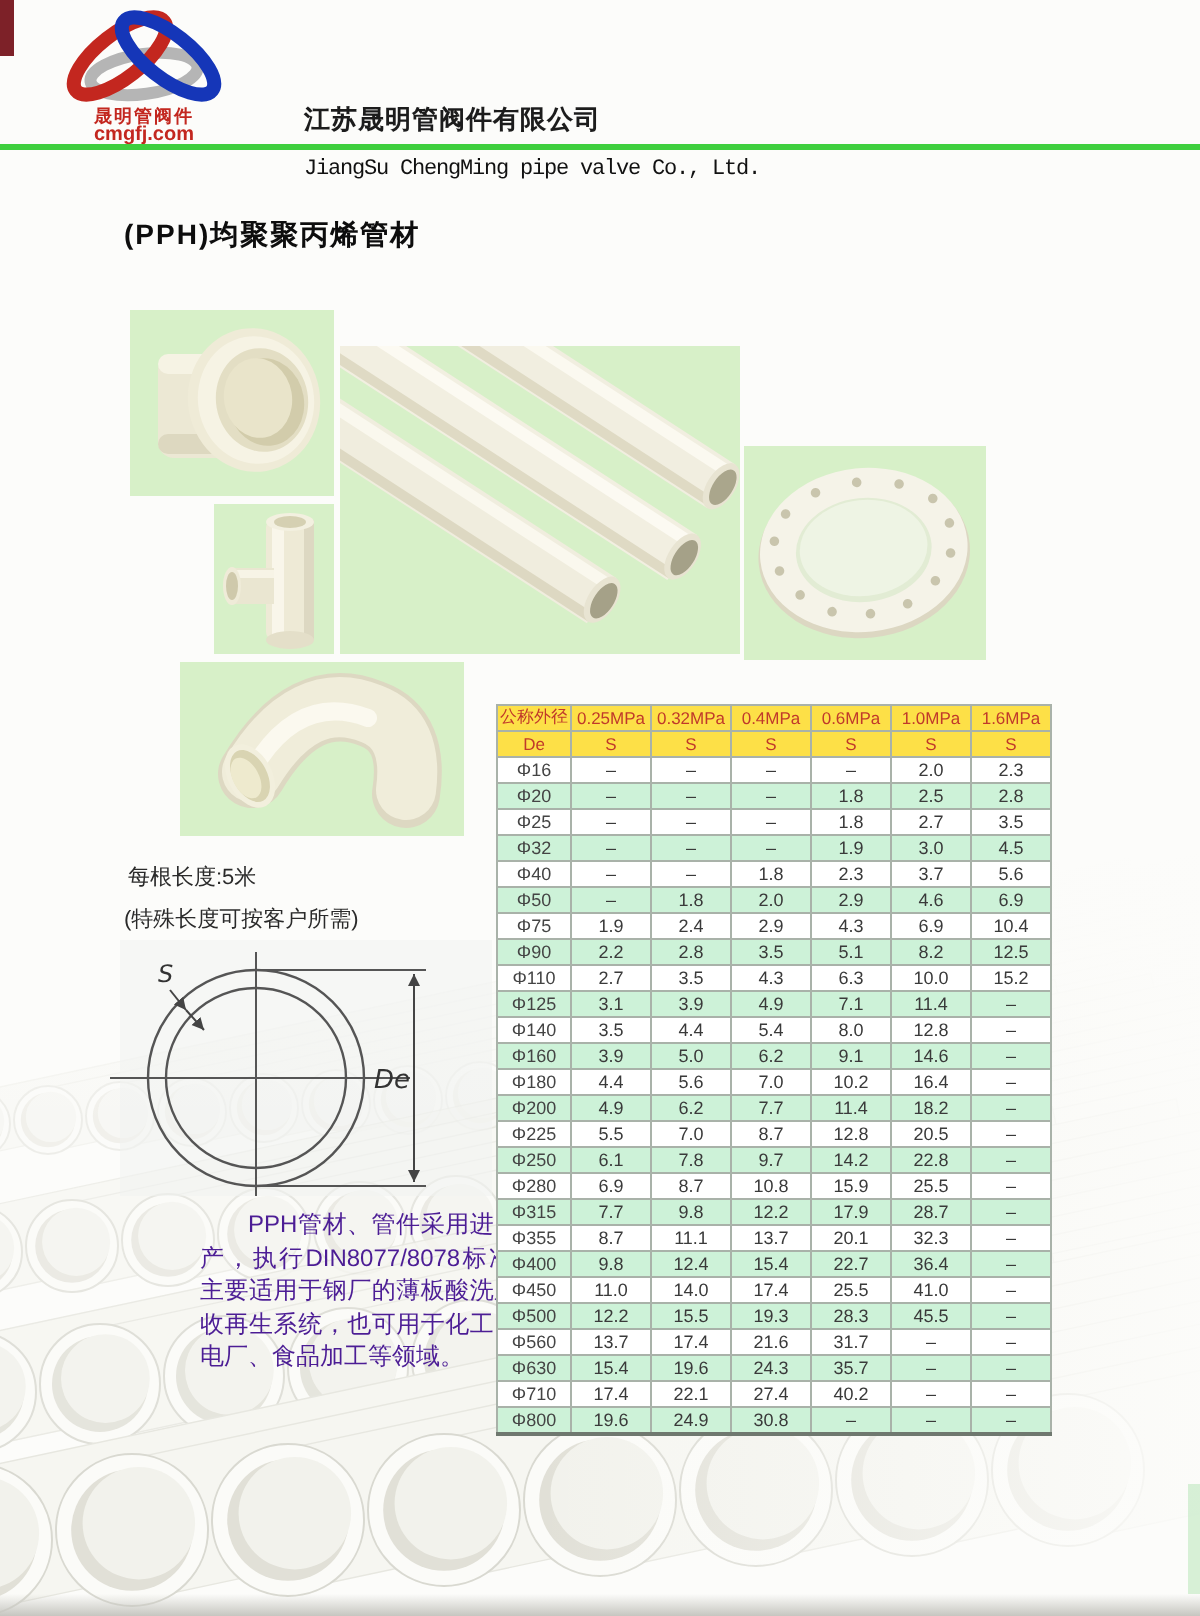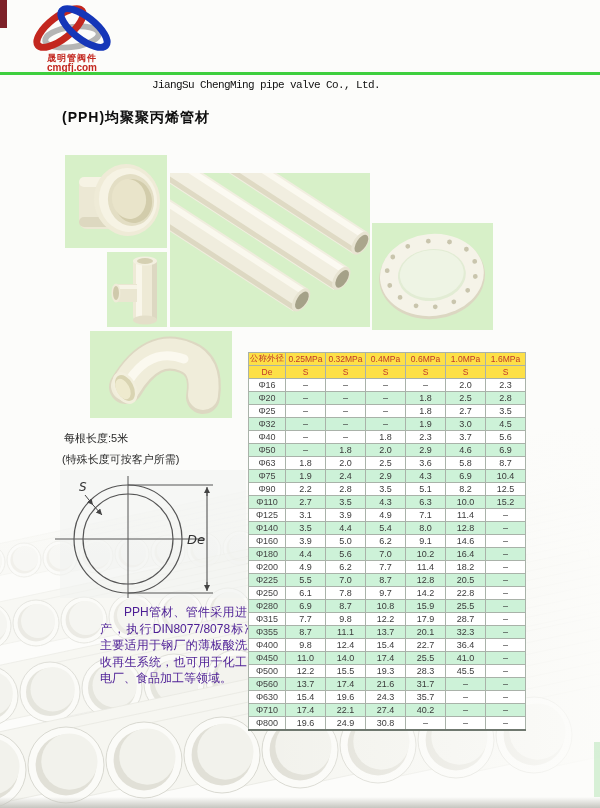--- a/index.html
+++ b/index.html
@@ -252,20 +252,21 @@
       <g fill="none" stroke-linecap="round">
         <ellipse cx="52" cy="33" rx="27" ry="10" stroke="#b5b5b5" stroke-width="6" transform="rotate(-8 52 33)"></ellipse>
         <ellipse cx="40" cy="24" rx="28" ry="11" stroke="#c3271f" stroke-width="7" transform="rotate(-38 40 24)"></ellipse>
         <ellipse cx="64" cy="24" rx="28" ry="11" stroke="#1536b8" stroke-width="7" transform="rotate(38 64 24)"></ellipse>
       </g>
     </svg>
     <div id="logo-cn">晟明管阀件</div>
     <div id="logo-url">cmgfj.com</div>
   </div>
 
+  <div id="company-cn" class="abs">江苏晟明管阀件有限公司</div>
   <div id="green-rule" class="abs"></div>
   <div id="page-title" class="abs">(PPH)均聚聚丙烯管材</div>
 
   <div id="company-en" class="abs">JiangSu ChengMing pipe valve Co., Ltd.</div>
 
   <div id="panel-stub" class="panel">
     <svg width="102" height="93" viewBox="0 0 102 93">
       <rect x="14" y="22" width="45" height="52" rx="8" fill="#ece8d4"></rect>
       <rect x="14" y="22" width="45" height="10" rx="5" fill="#f6f3e4"></rect>
       <rect x="14" y="62" width="45" height="10" rx="5" fill="#ddd8c0"></rect>
@@ -466,29 +467,20 @@
           <tr>
             <td class="de-cell">Φ50</td>
             <td>–</td>
             <td>1.8</td>
             <td>2.0</td>
             <td>2.9</td>
             <td>4.6</td>
             <td>6.9</td>
           </tr>
           <tr>
-            <td class="de-cell">Φ63</td>
-            <td>1.8</td>
-            <td>2.0</td>
-            <td>2.5</td>
-            <td>3.6</td>
-            <td>5.8</td>
-            <td>8.7</td>
-          </tr>
-          <tr>
             <td class="de-cell">Φ75</td>
             <td>1.9</td>
             <td>2.4</td>
             <td>2.9</td>
             <td>4.3</td>
             <td>6.9</td>
             <td>10.4</td>
           </tr>
           <tr>
             <td class="de-cell">Φ90</td>

